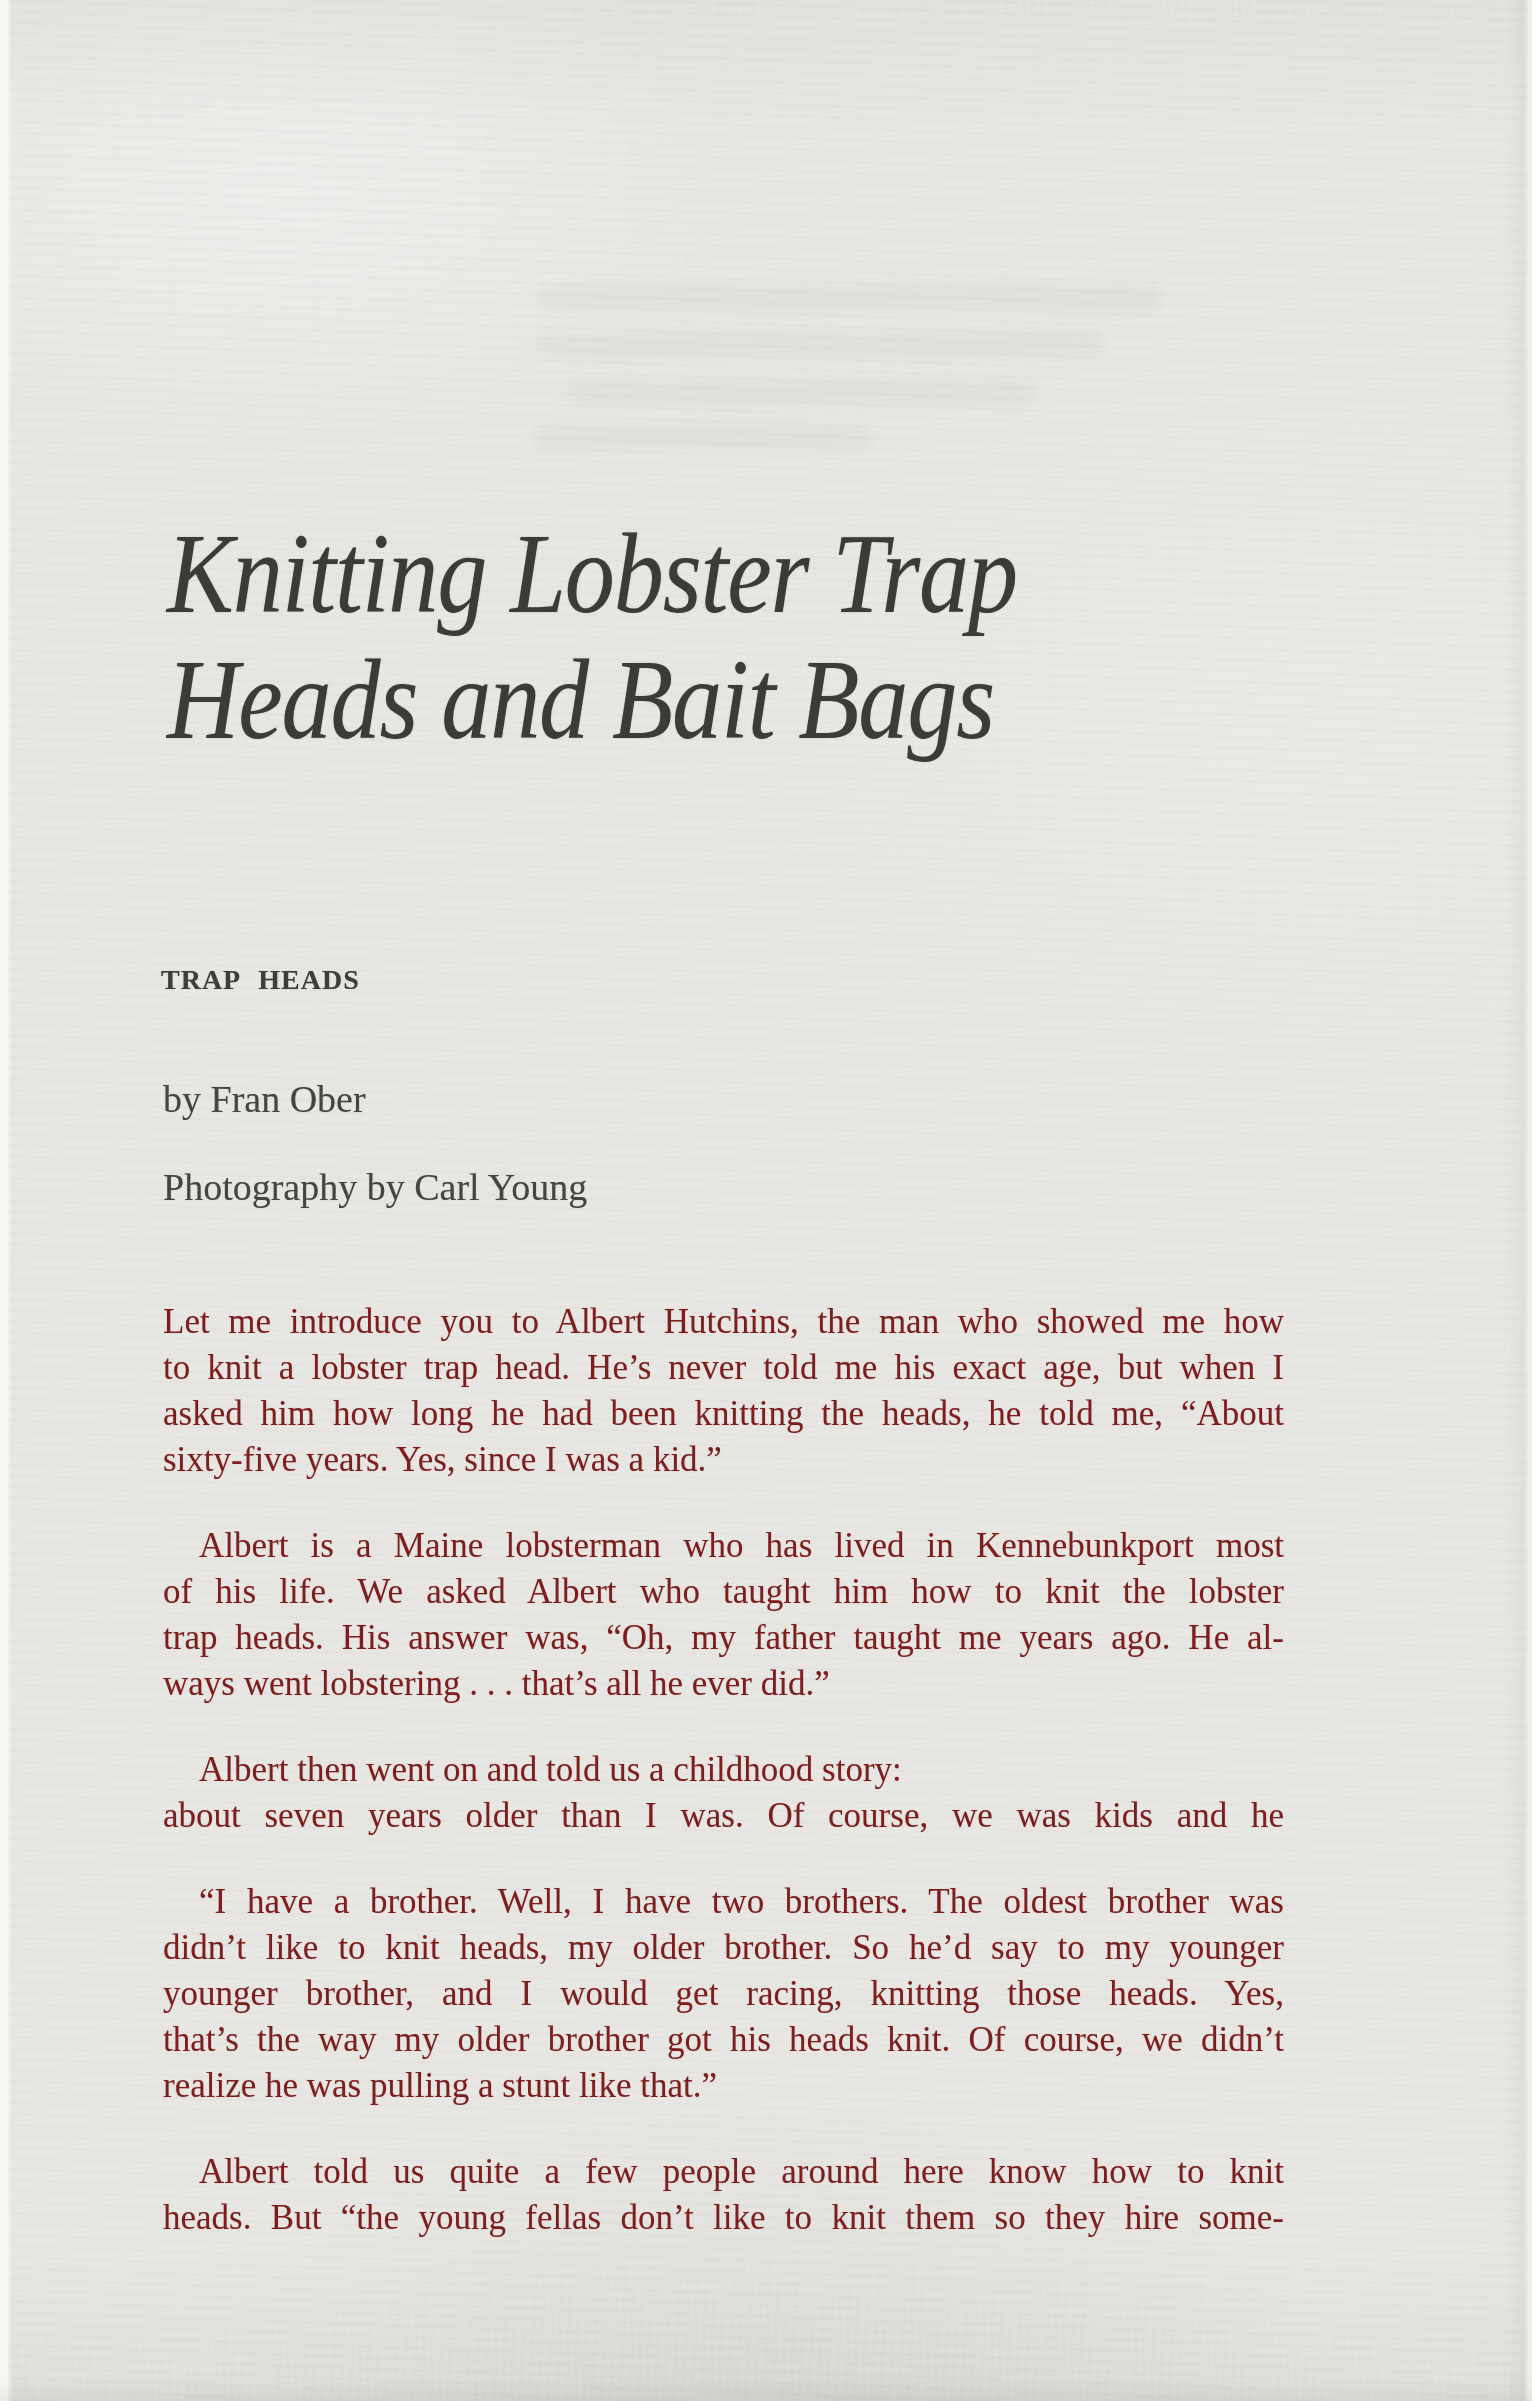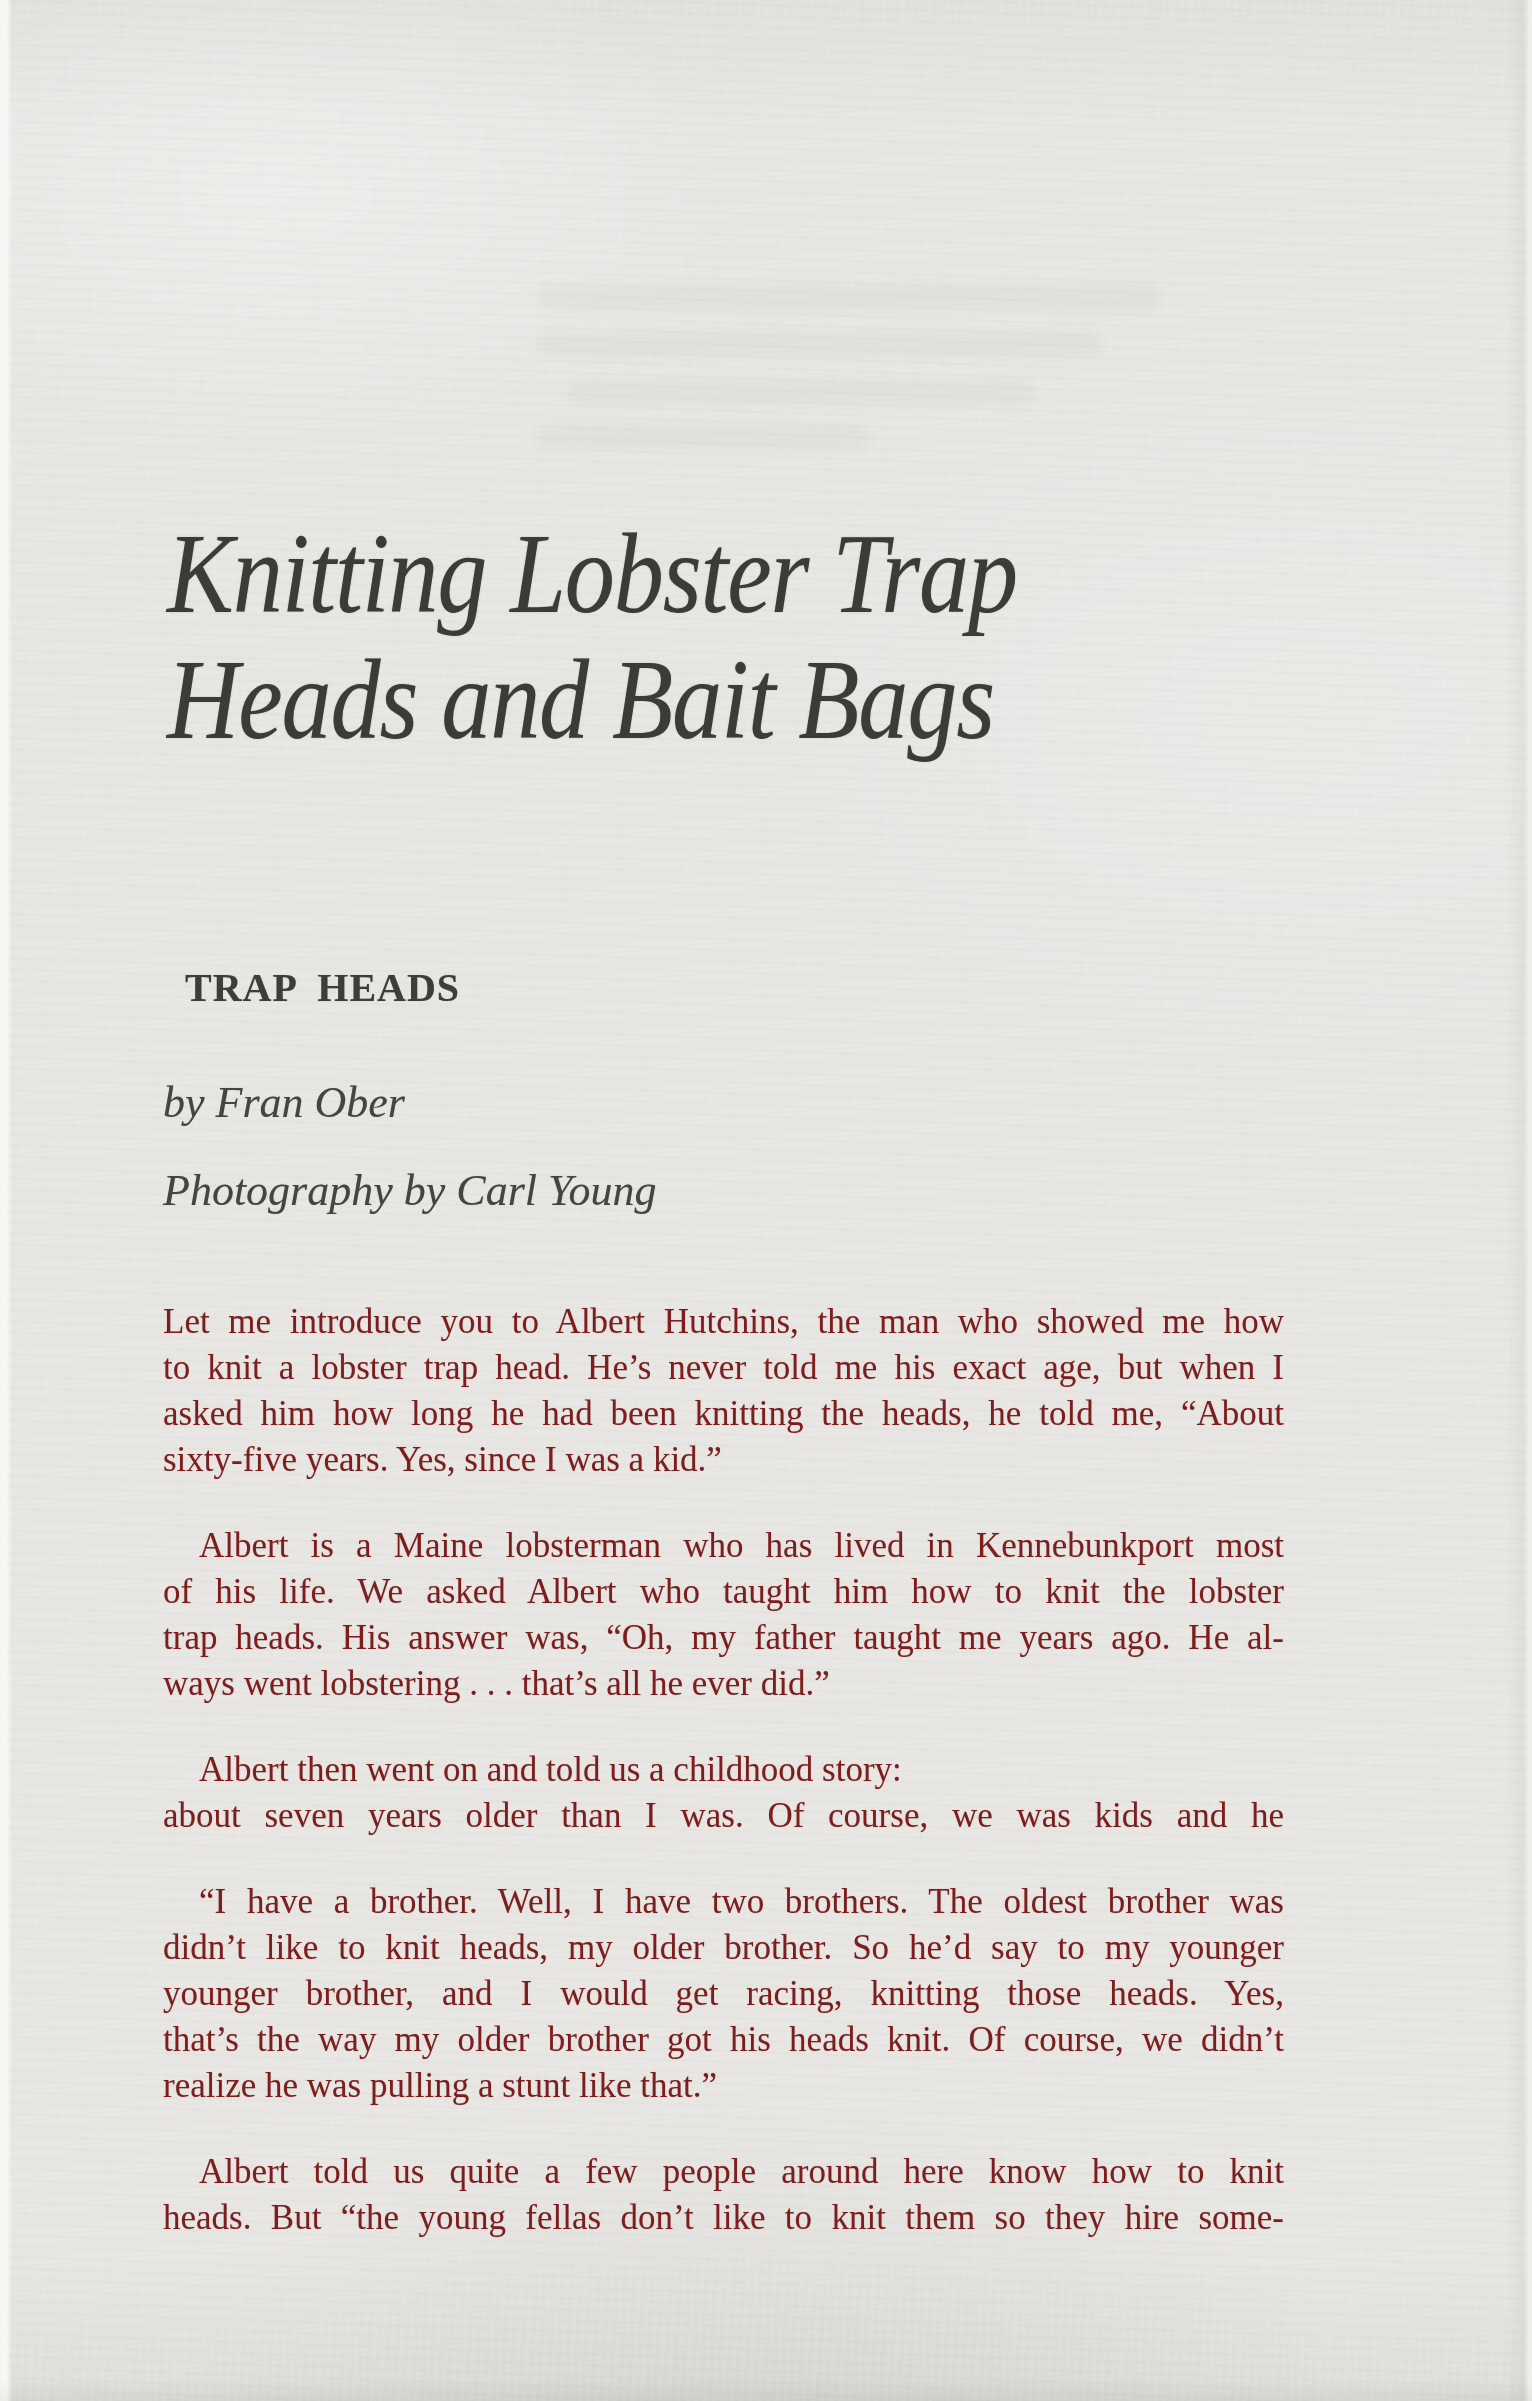--- a/index.html
+++ b/index.html
@@ -59,31 +59,30 @@
     letter-spacing: -0.012em;
     color: #3c3b38;
     transform: scaleX(0.88);
     transform-origin: 0 0;
     white-space: nowrap;
     text-shadow: 0 0 1.4px rgba(60,59,56,0.35);
   }
 
   .section-heading {
     position: absolute; left: 161px; top: 964px;
-    font-size: 40px; font-weight: 700;
+    font-size: 28px; font-weight: 700;
     letter-spacing: 1px; word-spacing: 10.6px;
     color: #3e3d3a;
     white-space: nowrap;
     text-shadow: 0 0 1px rgba(62,61,58,0.35);
-    margin-left: 24px;
   }
 
   .byline, .credit {
     position: absolute; left: 163px;
-    font-size: 44px; font-style: italic;
+    font-size: 38px; 
     color: #454440;
     white-space: nowrap;
     text-shadow: 0 0 1px rgba(69,68,64,0.3);
   }
   .byline { top: 1077px; }
   .credit { top: 1165px; }
 
   .article-body {
     position: absolute; left: 163px; top: 1299px; width: 1121px;
     font-size: 35px; line-height: 46px;

